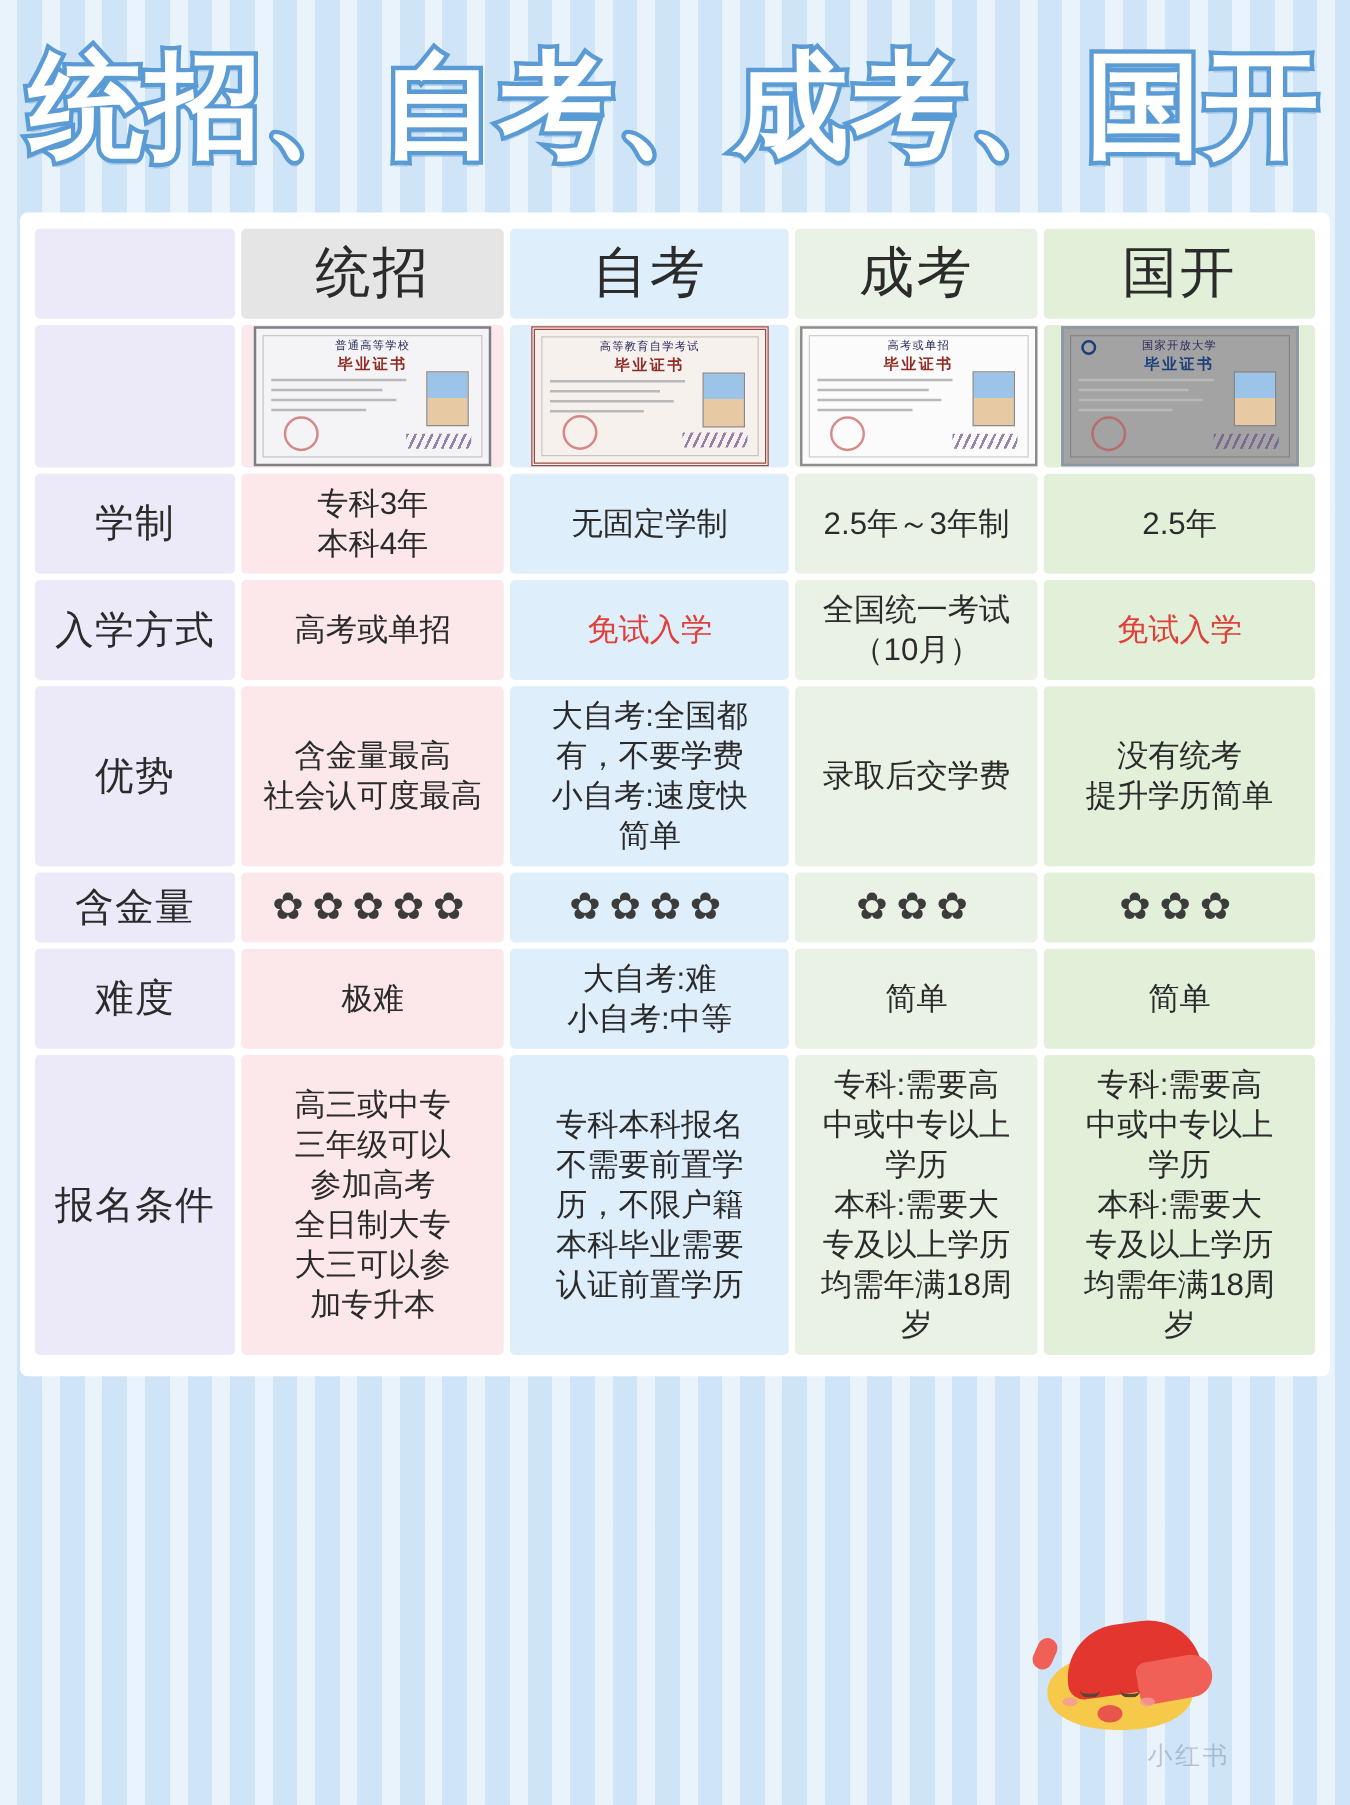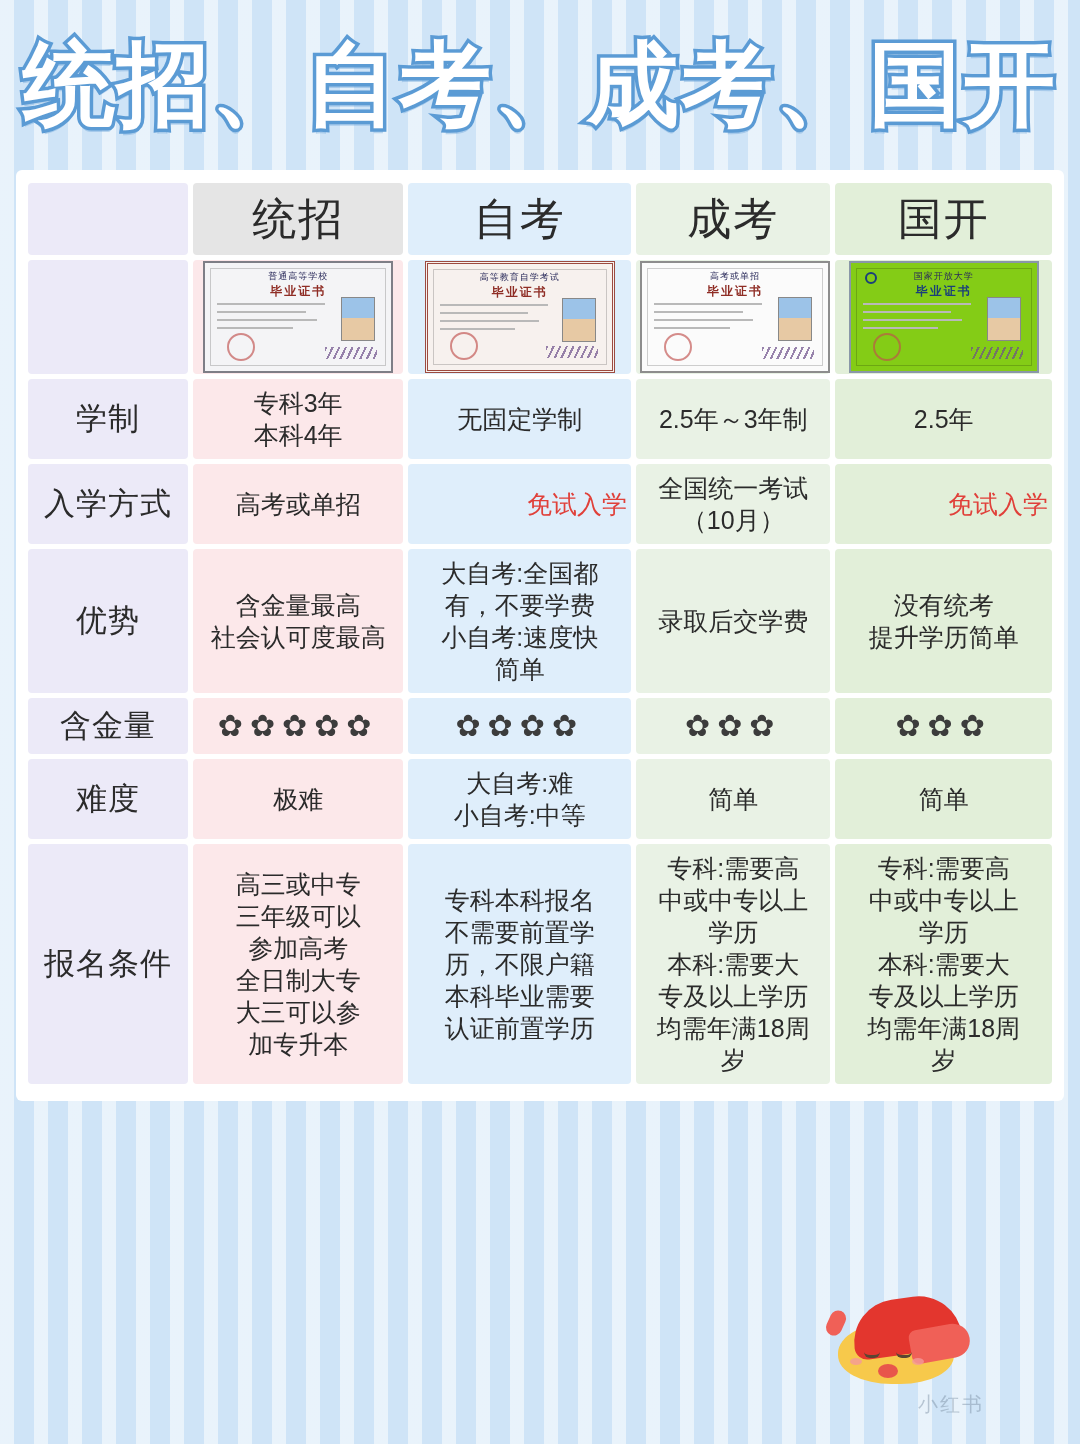--- a/index.html
+++ b/index.html
@@ -72,35 +72,35 @@
   .col-c { background: #e9f2e5; }
   .col-d { background: #e2efd9; }
 
   .hdr { font-size: 44px; font-weight: normal; letter-spacing: 2px; }
   .hdr-a { background: #e5e5e5; }
   .hdr-b { background: #dfeefb; }
   .hdr-c { background: #e9f2e5; }
   .hdr-d { background: #e2efd9; margin-left: 46px; }
   .hdr-blank { background: #eceaf8; }
 
-  .red { color: #e0403a; text-align: right; }
+  .red { color: #e0403a; }
 
   
   .cert-cell { padding: 1px 4px; }
   .cert {
     width: 190px; height: 112px;
     margin: 0 auto;
     border: 2px solid #9a9a9a;
     position: relative;
     overflow: hidden;
   }
   .cert.a { background: #f4f4f6; border-color: #7e7e86; }
   .cert.b { background: #f7f1ee; border: 3px double #9c4a40; }
   .cert.c { background: #fbfbfb; border-color: #8d8d8d; }
-  .cert.d { background: #84cc16; border-color: #8a97a8; }
+  .cert.d { background: #a3a3a3; border-color: #8a97a8; }
   .cert .inner {
     position: absolute; inset: 5px;
     border: 1px solid rgba(0,0,0,0.18);
   }
   .cert .ttl {
     position: absolute; top: 8px; left: 0; right: 0;
     font-size: 9px; color: #2a2a5a; letter-spacing: 1px;
   }
   .cert .big {
     position: absolute; top: 21px; left: 0; right: 0;

